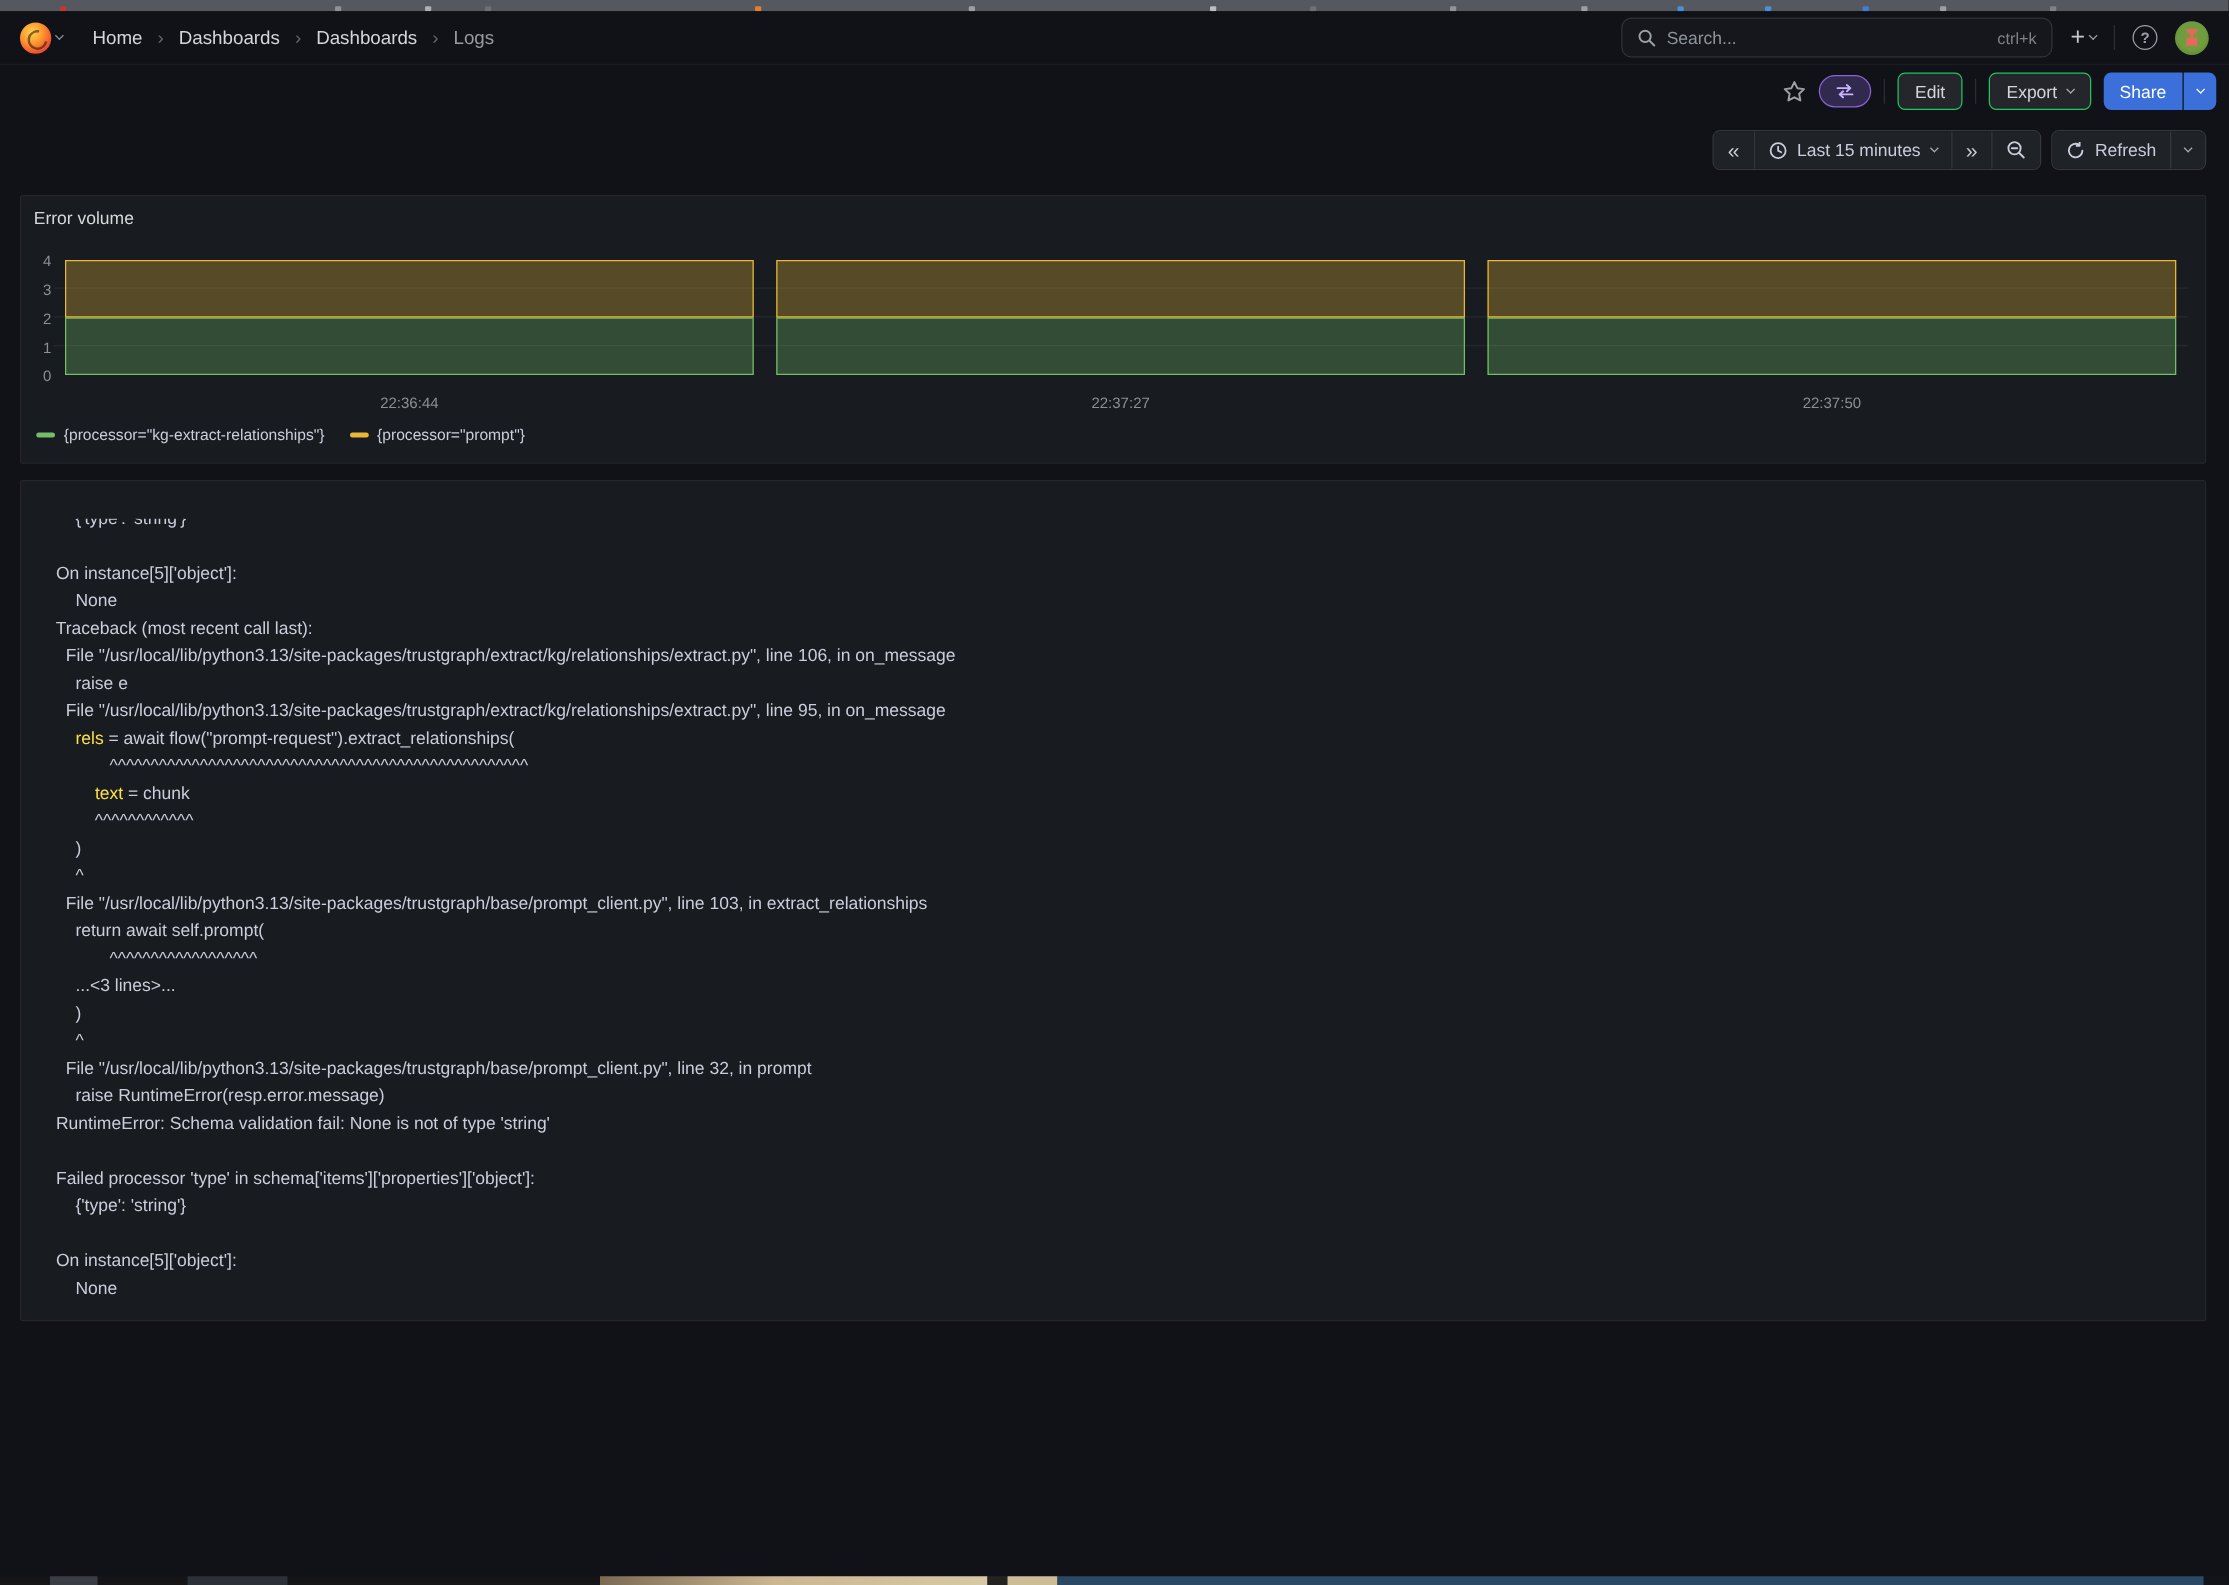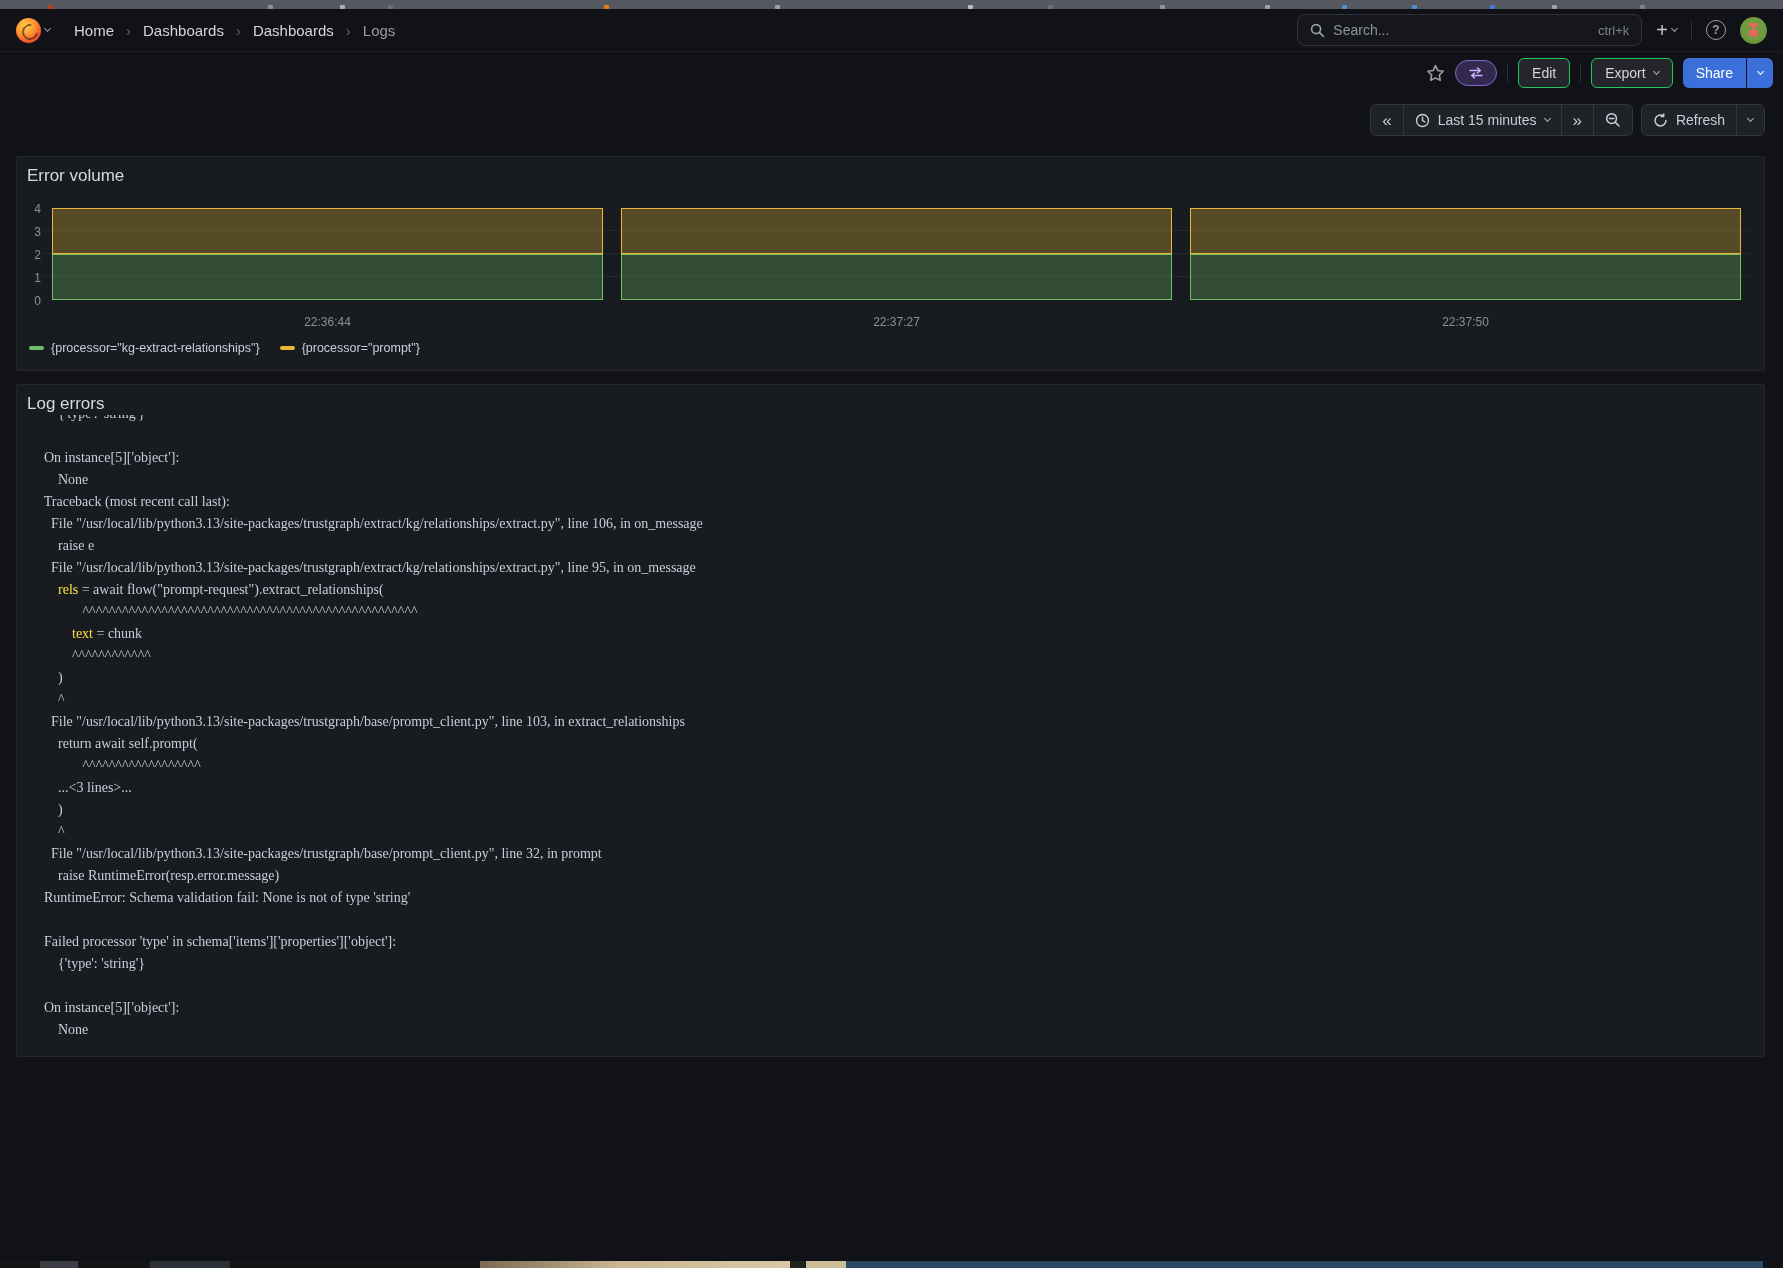--- a/index.html
+++ b/index.html
@@ -63,38 +63,38 @@
   .time-row { position:absolute; top:104px; right:18px; height:32px; display:flex; align-items:center; gap:8px; }
   .btn-group { display:flex; align-items:stretch; height:32px; border:1px solid #34373e; border-radius:6px; overflow:hidden; }
   .g-btn { background:#1f2227; color:#ccccdc; display:flex; align-items:center; justify-content:center;
            padding:0 11px; font-size:14px; gap:8px; cursor:pointer; border-left:1px solid #34373e; }
   .g-btn:first-child { border-left:none; }
   .arrow-ch { font-size:17px; color:#c7cad0; line-height:1; }
   svg.ic { display:block; }
 
   
   .panel { position:absolute; left:16px; width:1749px; background:#181b1f; border:1px solid #24262c; border-radius:2px; }
-  .panel-title { font-size:17px; font-weight:500; color:#d8d9da; padding:9px 0 0 10px; cursor:pointer; }
+  .panel-title { font-size:14px; font-weight:500; color:#d8d9da; padding:9px 0 0 10px; cursor:pointer; }
 
   #panel-errorvol { top:156px; height:215px; }
   .plot-wrap { position:absolute; left:26px; top:51px; width:1707px; height:92px; }
   .gridline { position:absolute; left:0; width:100%; height:1px; background:rgba(204,204,220,0.08); }
   .bar { position:absolute; border:1px solid; }
   .y-axis { position:absolute; left:8px; top:51px; width:16px; height:92px; }
   .ytick { position:absolute; right:0; font-size:12px; color:#8d9096; transform:translateY(-50%); }
   .x-labels { position:absolute; left:26px; top:158px; width:1707px; display:flex; }
   .xlab { flex:1; text-align:center; font-size:12px; color:#8d9096; }
   .legend { position:absolute; left:12px; top:184px; display:flex; align-items:center; gap:20px; }
   .legend-item { display:flex; align-items:center; gap:7px; cursor:pointer; }
   .legend-dash { width:15px; height:4px; border-radius:2px; }
   .legend-label { font-size:12.5px; color:#ccccdc; }
 
   #panel-logs { top:384px; height:673px; }
   .log-scroll { position:absolute; left:0; top:30px; right:0; bottom:4px; overflow:hidden; padding-left:20px; }
-  .log-pre { margin-top:-12px; font-family:Liberation Serif, serif; font-size:14px; line-height:22px; color:#ccccdc; }
+  .log-pre { margin-top:-12px; font-family:Liberation Sans, sans-serif; font-size:14px; line-height:22px; color:#ccccdc; }
   .logline { white-space:pre; min-height:22px; }
   .logline .dim { color:#fde047; }
 
   
   .bottom-strip { position:absolute; bottom:0; left:0; width:1783px; height:7px; background:#151518; }
   .bottom-strip .seg { position:absolute; top:0; height:7px; }
 </style>
 </head>
 <body>
 
@@ -254,21 +254,20 @@
         <span class="legend-label">{processor="kg-extract-relationships"}</span>
       </div>
       <div class="legend-item">
         <span class="legend-dash" style="background: rgb(234, 184, 57);"></span>
         <span class="legend-label">{processor="prompt"}</span>
       </div>
     </div>
 </div>
 
 <div class="panel" id="panel-logs">
-  <div class="panel-title">Log errors</div>
   <div class="log-scroll">
     <div class="log-pre" id="log-lines">
         <div class="logline"><span>      {'type': 'string'}</span></div>
         <div class="logline"><span></span></div>
         <div class="logline"><span>  On instance[5]['object']:</span></div>
         <div class="logline"><span>      None</span></div>
         <div class="logline"><span>  Traceback (most recent call last):</span></div>
         <div class="logline"><span>    File "/usr/local/lib/python3.13/site-packages/trustgraph/extract/kg/relationships/extract.py", line 106, in on_message</span></div>
         <div class="logline"><span>      raise e</span></div>
         <div class="logline"><span>    File "/usr/local/lib/python3.13/site-packages/trustgraph/extract/kg/relationships/extract.py", line 95, in on_message</span></div>

